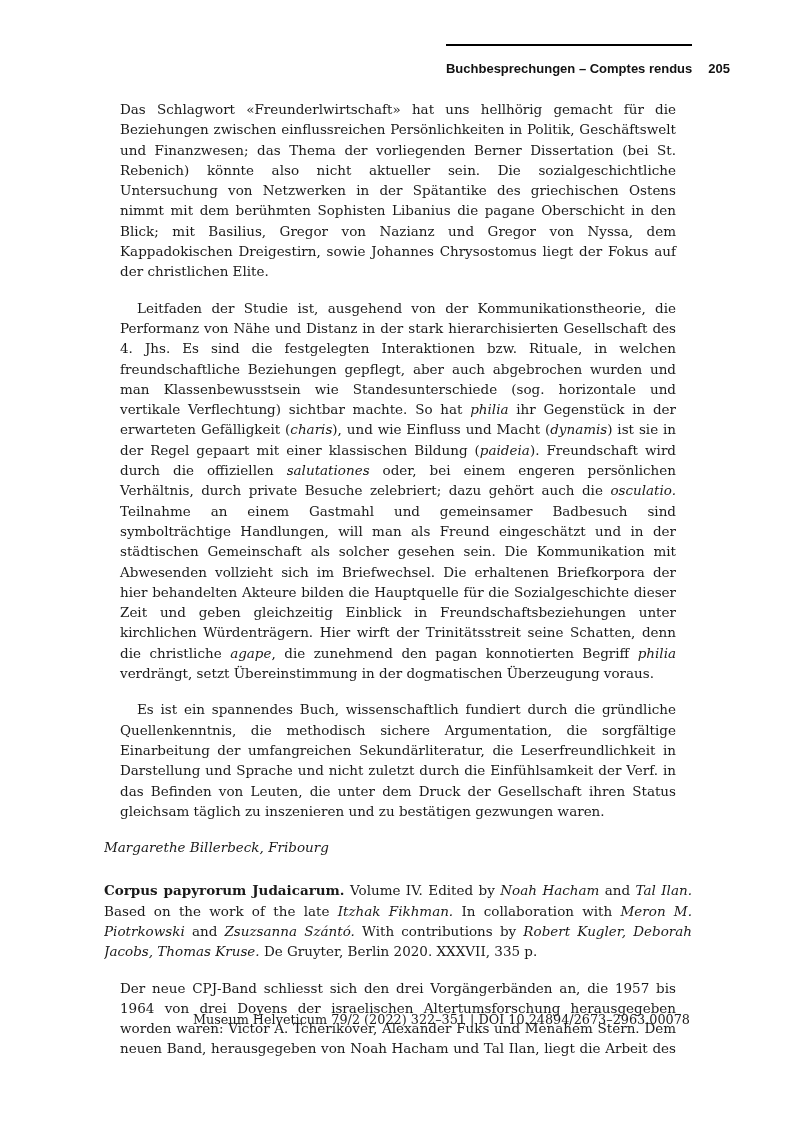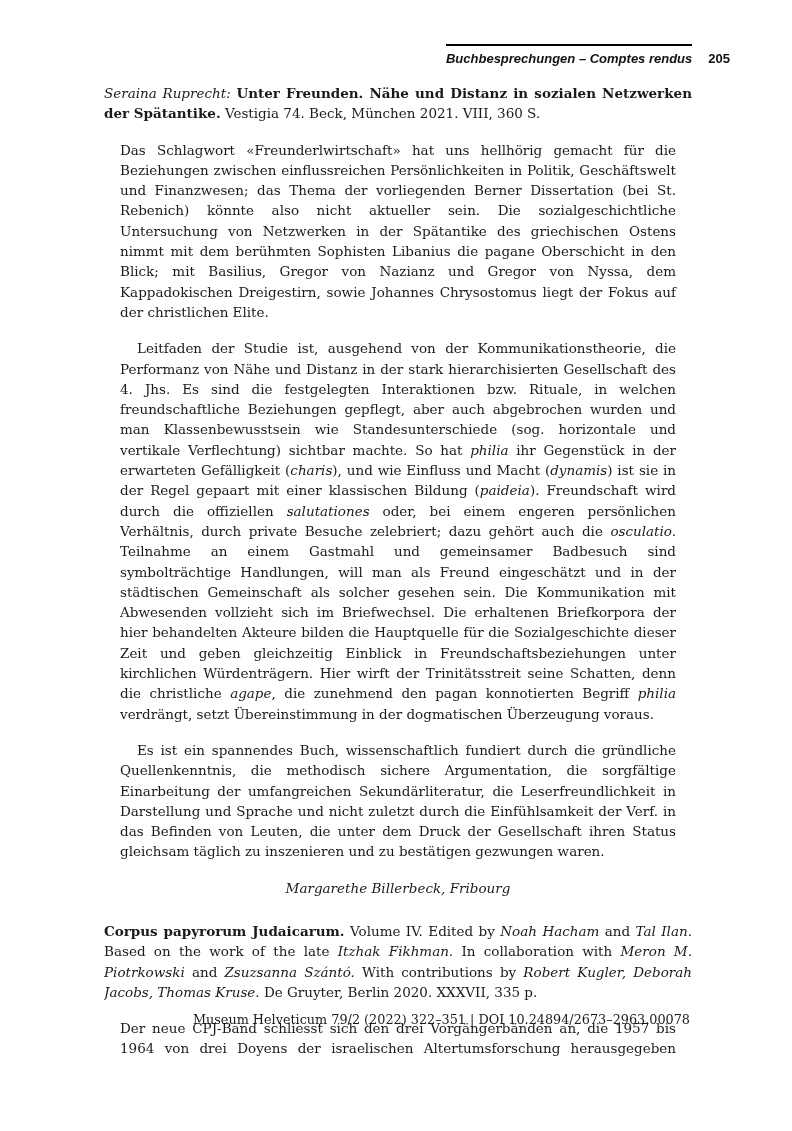--- a/index.html
+++ b/index.html
@@ -21,22 +21,21 @@
     display: flex;
     align-items: flex-end;
     font-family: "Liberation Sans", "DejaVu Sans", sans-serif;
     font-weight: 700;
     font-size: 13px;
     color: #111111;
   }
   .rh-title {
     display: inline-block;
     border-top: 2.5px solid #000000;
-    padding-top: 3px;
-    font-style: italic;
+    padding-top: 13px;
   }
   .rh-page { display: inline-block; margin-left: 16px; }
   .content {
     position: absolute;
     left: 104px;
     top: 83px;
     width: 588px;
     max-height: 978px;
     overflow: hidden;
   }
@@ -45,21 +44,21 @@
     margin: 0 0 5px 0;
   }
   .review-body p.para {
     margin: 16px;
     text-align: justify;
   }
   .review-body p.para.indent { text-indent: 17px; }
   .it { font-style: italic; }
   .bd { font-weight: 700; }
   .signature {
-    text-align: center;
+    text-align: left;
     font-style: italic;
     margin: 0;
   }
   .review-2 { margin-top: 23px; }
   .footer {
     position: absolute;
     top: 1010px;
     left: 104px;
     width: 588px;
     text-align: right;
@@ -75,21 +74,20 @@
 <div class="page">
 
   <div class="running-head">
     <span class="rh-title">Buchbesprechungen – Comptes rendus</span>
     <span class="rh-page">205</span>
   </div>
 
   <div class="content">
 
     <section class="review">
-      <div class="review-heading"><span class="it">Seraina Ruprecht: </span><span class="bd">Unter Freunden. Nähe und Distanz in sozialen Netzwerken der Spätantike.</span><span> Vestigia 74. Beck, München 2021. VIII, 360 S.</span></div>
       <div class="review-body">
           <p class="para"><span>Das Schlagwort «Freunderlwirtschaft» hat uns hellhörig gemacht für die Beziehungen zwischen einflussreichen Persönlichkeiten in Politik, Geschäftswelt und Finanzwesen; das Thema der vorliegenden Berner Dissertation (bei St. Rebenich) könnte also nicht aktueller sein. Die sozialgeschichtliche Untersuchung von Netzwerken in der Spätantike des griechischen Ostens nimmt mit dem berühmten Sophisten Libanius die pagane Oberschicht in den Blick; mit Basilius, Gregor von Nazianz und Gregor von Nyssa, dem Kappadokischen Dreigestirn, sowie Johannes Chrysostomus liegt der Fokus auf der christlichen Elite.</span></p>
           <p class="para indent"><span>Leitfaden der Studie ist, ausgehend von der Kommunikationstheorie, die Performanz von Nähe und Distanz in der stark hierarchisierten Gesellschaft des 4. Jhs. Es sind die festgelegten Interaktionen bzw. Rituale, in welchen freundschaftliche Beziehungen gepflegt, aber auch abgebrochen wurden und man Klassenbewusstsein wie Standesunterschiede (sog. horizontale und vertikale Verflechtung) sichtbar machte. So hat </span><span class="it">philia</span><span> ihr Gegenstück in der erwarteten Gefälligkeit (</span><span class="it">charis</span><span>), und wie Einfluss und Macht (</span><span class="it">dynamis</span><span>) ist sie in der Regel gepaart mit einer klassischen Bildung (</span><span class="it">paideia</span><span>). Freundschaft wird durch die offiziellen </span><span class="it">salutationes</span><span> oder, bei einem engeren persönlichen Verhältnis, durch private Besuche zelebriert; dazu gehört auch die </span><span class="it">osculatio.</span><span> Teilnahme an einem Gastmahl und gemeinsamer Badbesuch sind symbolträchtige Handlungen, will man als Freund eingeschätzt und in der städtischen Gemeinschaft als solcher gesehen sein. Die Kommunikation mit Abwesenden vollzieht sich im Briefwechsel. Die erhaltenen Briefkorpora der hier behandelten Akteure bilden die Hauptquelle für die Sozialgeschichte dieser Zeit und geben gleichzeitig Einblick in Freundschaftsbeziehungen unter kirchlichen Würdenträgern. Hier wirft der Trinitätsstreit seine Schatten, denn die christliche </span><span class="it">agape</span><span>, die zunehmend den pagan konnotierten Begriff </span><span class="it">philia</span><span> verdrängt, setzt Übereinstimmung in der dogmatischen Überzeugung voraus.</span></p>
           <p class="para indent"><span>Es ist ein spannendes Buch, wissenschaftlich fundiert durch die gründliche Quellenkenntnis, die methodisch sichere Argumentation, die sorgfältige Einarbeitung der umfangreichen Sekundärliteratur, die Leserfreundlichkeit in Darstellung und Sprache und nicht zuletzt durch die Einfühlsamkeit der Verf. in das Befinden von Leuten, die unter dem Druck der Gesellschaft ihren Status gleichsam täglich zu inszenieren und zu bestätigen gezwungen waren.</span></p>
         </div>
       <p class="signature">Margarethe Billerbeck, Fribourg</p>
     </section>
 
     <section class="review review-2">
       <div class="review-heading"><span class="bd">Corpus papyrorum Judaicarum.</span><span> Volume IV. Edited by </span><span class="it">Noah Hacham</span><span> and </span><span class="it">Tal Ilan.</span><span> Based on the work of the late </span><span class="it">Itzhak Fikhman.</span><span> In collaboration with </span><span class="it">Meron M. Piotrkowski</span><span> and </span><span class="it">Zsuzsanna Szántó.</span><span> With contributions by </span><span class="it">Robert Kugler, Deborah Jacobs, Thomas Kruse.</span><span> De Gruyter, Berlin 2020. XXXVII, 335 p.</span></div>

